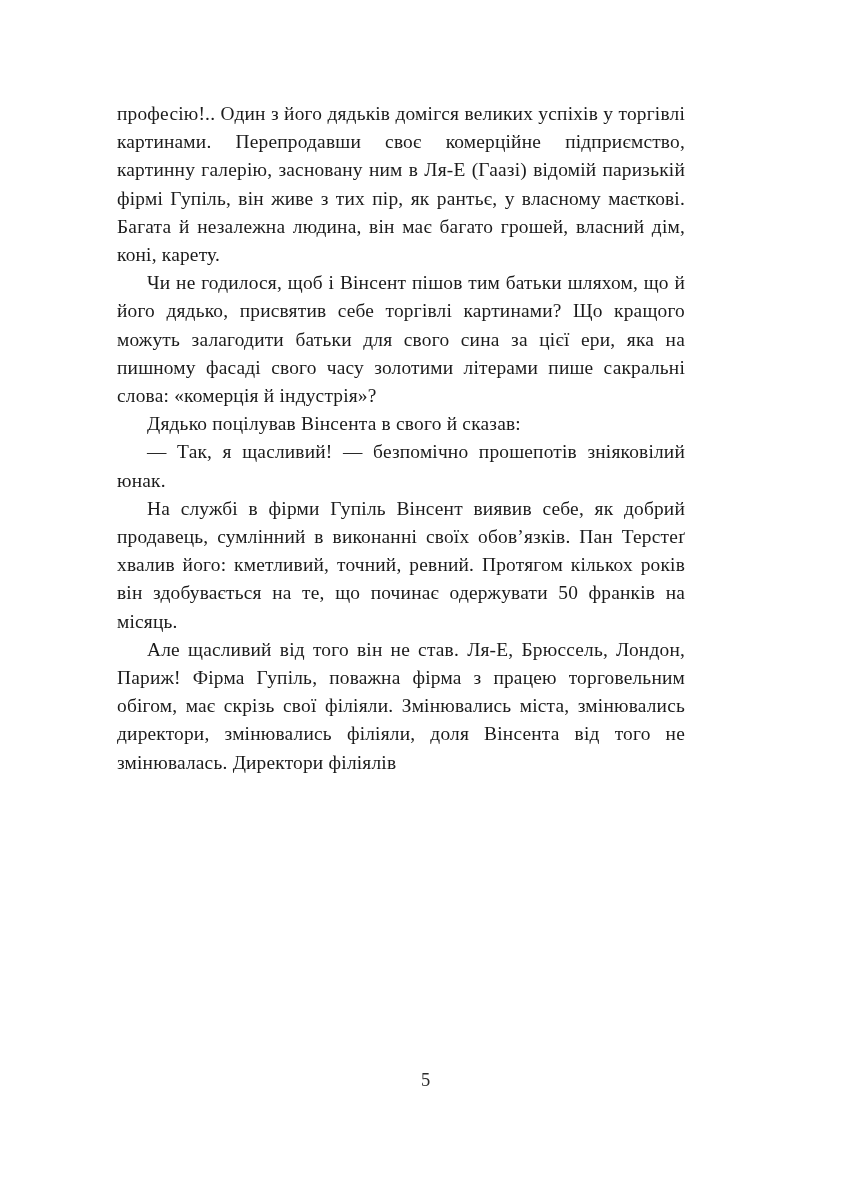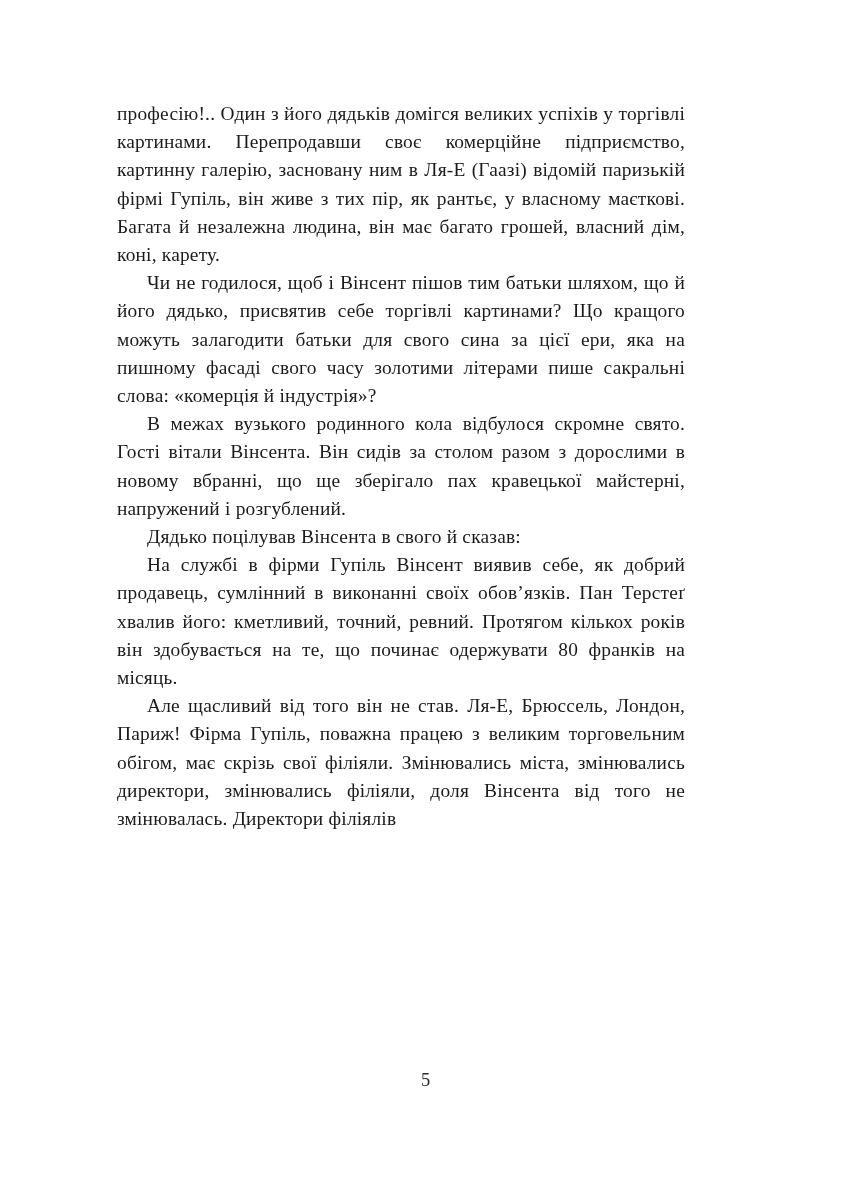--- a/index.html
+++ b/index.html
@@ -74,22 +74,22 @@
 </style>
 </head>
 <body>
 
 <div class="page">
 
   <div class="text-block">
 
     <p class="para continued">професію!.. Один з його дядьків домігся великих успіхів у торгівлі картинами. Перепродавши своє комерційне підприємство, картинну галерію, засновану ним в Ля-Е (Гаазі) відомій паризькій фірмі Гупіль, він живе з тих пір, як рантьє, у власному маєткові. Багата й незалежна людина, він має багато грошей, власний дім, коні, карету.</p>
     <p class="para">Чи не годилося, щоб і Вінсент пішов тим батьки шляхом, що й його дядько, присвятив себе торгівлі картинами? Що кращого можуть залагодити батьки для свого сина за цієї ери, яка на пишному фасаді свого часу золотими літерами пише сакральні слова: «комерція й індустрія»?</p>
-    <p class="para">В межах вузького родинного кола відбулося скромне свято. Гості вітали Вінсента. Він сидів за столом разом з дорослими в новому вбранні, що ще зберігало пах кравецької майстерні, напружений і розгублений.</p>
     <p class="para">Дядько поцілував Вінсента в свого й сказав:</p>
-    <p class="para">На службі в фірми Гупіль Вінсент виявив себе, як добрий продавець, сумлінний в виконанні своїх обов’язків. Пан Терстеґ хвалив його: кметливий, точний, ревний. Протягом кількох років він здобувається на те, що починає одержувати 80 франків на місяць.</p>
-    <p class="para">Але щасливий від того він не став. Ля-Е, Брюссель, Лондон, Париж! Фірма Гупіль, поважна працею з великим торговельним обігом, має скрізь свої філіяли. Змінювались міста, змінювались директори, змінювались філіяли, доля Вінсента від того не змінювалась. Директори філіялів</p>
+    <p class="para dialogue">— Так, я щасливий! — безпомічно прошепотів зніяковілий юнак.</p>
+    <p class="para">На службі в фірми Гупіль Вінсент виявив себе, як добрий продавець, сумлінний в виконанні своїх обов’язків. Пан Терстеґ хвалив його: кметливий, точний, ревний. Протягом кількох років він здобувається на те, що починає одержувати 50 франків на місяць.</p>
+    <p class="para">Але щасливий від того він не став. Ля-Е, Брюссель, Лондон, Париж! Фірма Гупіль, поважна фірма з працею торговельним обігом, має скрізь свої філіяли. Змінювались міста, змінювались директори, змінювались філіяли, доля Вінсента від того не змінювалась. Директори філіялів</p>
 
   </div>
 
   <div class="folio">5</div>
 
 </div>
 
 </body></html>

